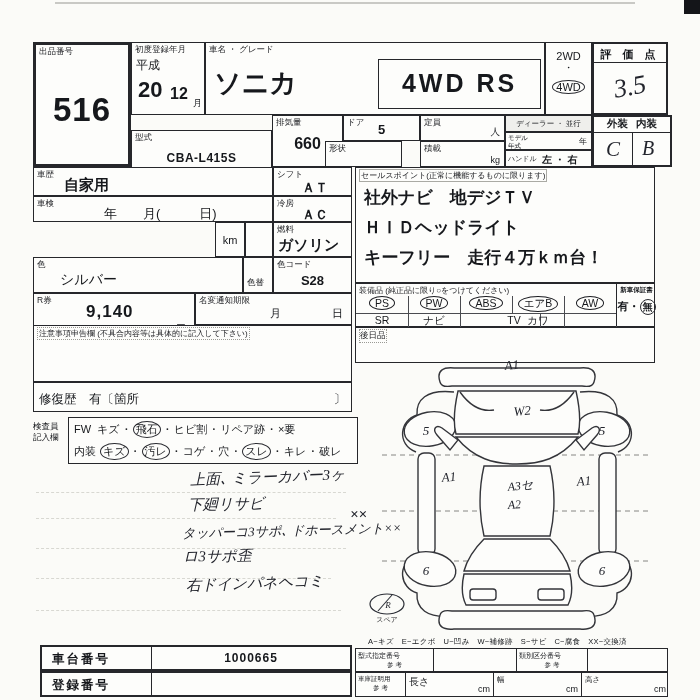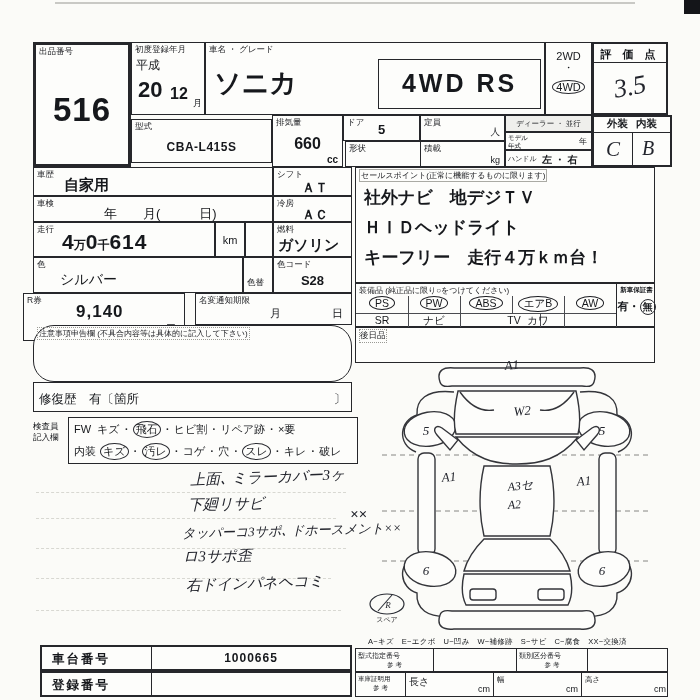--- a/index.html
+++ b/index.html
@@ -64,36 +64,36 @@
 
   <div class="box" style="left:592px;top:115px;width:80px;height:52px;border-width:2px;">
     <div class="nob" style="left:0;right:0;top:0;height:16px;border-bottom:1px solid #26272b;text-align:center;font-size:10.5px;font-weight:700;">
       <span style="margin-right:8px;">外装</span><span>内装</span>
     </div>
     <div class="nob" style="left:50%;top:16px;bottom:0;border-left:1px solid #26272b;"></div>
     <span class="val hw" style="left:12px;top:20px;font-size:21px;">C</span>
     <span class="val hw" style="left:48px;top:20px;font-size:20px;">B</span>
   </div>
 
-  <div class="box" style="left:131px;top:119px;width:141px;height:44px;">
+  <div class="box" style="left:131px;top:130px;width:141px;height:44px;">
     <span class="lbl">型式</span>
     <div class="val" style="left:0;right:0;top:20px;text-align:center;font-size:12px;font-weight:600;letter-spacing:.5px;">CBA-L415S</div>
   </div>
 
   <div class="box" style="left:272px;top:115px;width:71px;height:52px;">
     <span class="lbl">排気量</span>
     <div class="val" style="left:0;right:0;top:19px;text-align:center;font-size:16px;font-weight:600;">660</div>
     <span class="val" style="right:4px;bottom:1px;font-size:10px;font-weight:600;">cc</span>
   </div>
 
   <div class="box" style="left:343px;top:115px;width:77px;height:26px;">
     <span class="lbl">ドア</span>
     <span class="val" style="left:34px;top:6px;font-size:13px;font-weight:600;">5</span>
   </div>
-  <div class="box" style="left:345px;top:141px;width:77px;height:26px;">
+  <div class="box" style="left:325px;top:141px;width:77px;height:26px;">
     <span class="lbl">形状</span>
   </div>
 
   <div class="box" style="left:420px;top:115px;width:85px;height:26px;">
     <span class="lbl">定員</span>
     <span class="val" style="right:4px;bottom:1px;font-size:9.5px;">人</span>
   </div>
   <div class="box" style="left:420px;top:141px;width:85px;height:26px;">
     <span class="lbl">積載</span>
     <span class="val" style="right:4px;bottom:1px;font-size:9px;">kg</span>
@@ -123,30 +123,20 @@
 
   <div class="box" style="left:33px;top:196px;width:240px;height:26px;">
     <span class="lbl">車検</span>
     <span class="val pre" style="left:70px;top:8px;font-size:13px;">年　　月(　　　日)</span>
   </div>
   <div class="box" style="left:273px;top:196px;width:79px;height:26px;">
     <span class="lbl">冷房</span>
     <span class="val" style="left:28px;top:9px;font-size:13px;font-weight:600;">ＡＣ</span>
   </div>
 
-  <div class="box" style="left:33px;top:222px;width:182px;height:35px;">
-    <span class="lbl">走行</span>
-    <div class="val" style="left:28px;top:7px;display:flex;align-items:baseline;font-weight:600;">
-      <span style="font-size:21px;">4</span>
-        <span style="font-size:12px;">万</span>
-        <span style="font-size:21px;">0</span>
-        <span style="font-size:12px;">千</span>
-        <span style="font-size:21px;letter-spacing:1px;">614</span>
-    </div>
-  </div>
   <div class="box" style="left:215px;top:222px;width:30px;height:35px;">
     <div class="val" style="left:0;right:0;top:11px;text-align:center;font-size:11px;">km</div>
   </div>
   <div class="box" style="left:245px;top:222px;width:28px;height:35px;"></div>
   <div class="box" style="left:273px;top:222px;width:79px;height:35px;">
     <span class="lbl">燃料</span>
     <span class="val" style="left:4px;top:13px;font-size:15px;font-weight:600;">ガソリン</span>
   </div>
 
   <div class="box" style="left:33px;top:257px;width:210px;height:36px;">
@@ -154,32 +144,32 @@
     <span class="val" style="left:26px;top:13px;font-size:14px;">シルバー</span>
   </div>
   <div class="box" style="left:243px;top:257px;width:30px;height:36px;">
     <span class="val" style="left:3px;bottom:3px;font-size:8.5px;">色替</span>
   </div>
   <div class="box" style="left:273px;top:257px;width:79px;height:36px;">
     <span class="lbl">色コード</span>
     <div class="val" style="left:0;right:0;top:15px;text-align:center;font-size:13px;font-weight:600;">S28</div>
   </div>
 
-  <div class="box" style="left:23px;top:293px;width:162px;height:48px;">
+  <div class="box" style="left:33px;top:293px;width:162px;height:48px;">
     <span class="lbl">R券</span>
     <span class="val" style="left:52px;top:8px;font-size:17px;font-weight:600;letter-spacing:1px;">9,140</span>
     <span class="val" style="right:8px;bottom:4px;font-size:10px;">円</span>
   </div>
   <div class="box" style="left:195px;top:293px;width:157px;height:32px;">
     <span class="lbl">名変通知期限</span>
     <span class="val" style="right:70px;bottom:3px;font-size:11px;">月</span>
     <span class="val" style="right:8px;bottom:3px;font-size:11px;">日</span>
   </div>
 
-  <div class="box" style="left:33px;top:325px;width:319px;height:57px;border-radius:21px;">
+  <div class="box" style="left:33px;top:325px;width:319px;height:57px;">
     <span class="lbl lbl2" style="border:1px dotted #9a9a94;padding:0 1px;">注意事項申告欄 (不具合内容等は具体的に記入して下さい)</span>
   </div>
   <div class="box" style="left:33px;top:382px;width:319px;height:30px;">
     <span class="val" style="left:5px;top:8px;font-size:12.5px;">修復歴　有〔箇所</span>
     <span class="val" style="right:5px;top:8px;font-size:12.5px;">〕</span>
   </div>
 
   <div class="box" style="left:355px;top:167px;width:300px;height:116px;">
     <span class="lbl lbl2" style="border:1px solid #aaaaa4;padding:0 1px;">セールスポイント(正常に機能するものに限ります)</span>
     <div class="val" style="left:8px;top:18px;font-size:17px;font-weight:600;">社外ナビ　地デジＴＶ</div>

